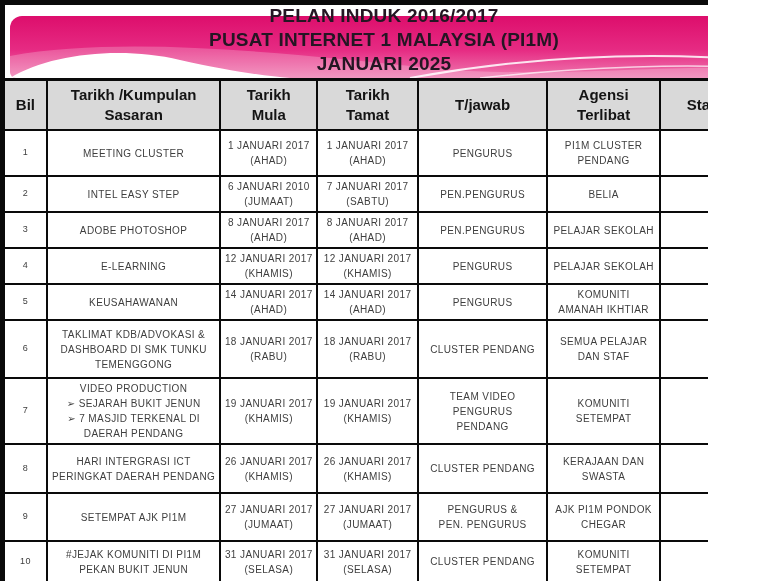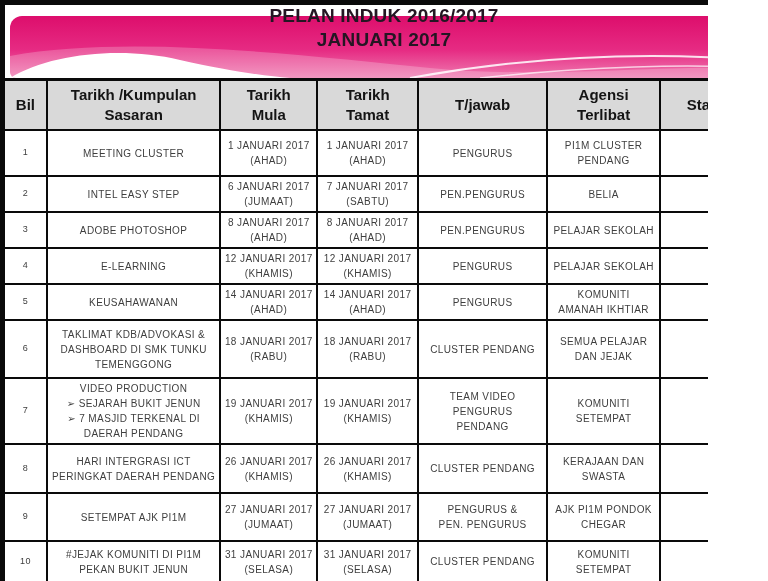--- a/index.html
+++ b/index.html
@@ -75,21 +75,22 @@
     <svg viewBox="0 0 746 62" preserveAspectRatio="none">
       <path d="M0,40 C120,18 300,40 420,52 C540,64 680,46 746,54 L746,62 L0,62 Z" fill="#ffffff" opacity="0.22"></path>
       <path d="M0,62 C40,38 110,30 170,44 C220,55 255,60 280,62 Z" fill="#ffffff"></path>
       <path d="M400,62 C520,40 640,36 746,44" fill="none" stroke="#ffffff" stroke-width="2" opacity="0.85"></path>
       <path d="M470,62 C580,50 680,48 746,52" fill="none" stroke="#ffffff" stroke-width="1.5" opacity="0.7"></path>
     </svg>
   </div>
 
   <div class="titles">
     <div>PELAN INDUK 2016/2017</div>
-    <div>JANUARI 2017</div>
+    <div>PUSAT INTERNET 1 MALAYSIA (PI1M)</div>
+    <div>JANUARI 2025</div>
   </div>
 
   <table class="sched">
     <colgroup>
       <col style="width:44px">
         <col style="width:172px">
         <col style="width:96px">
       <col style="width:100px">
         <col style="width:128px">
         <col style="width:112px">
@@ -119,21 +120,21 @@
         <td>1 JANUARI 2017
 (AHAD)</td>
         <td>PENGURUS</td>
         <td>PI1M CLUSTER
 PENDANG</td>
         <td></td>
       </tr>
       <tr class="h35">
         <td class="bil">2</td>
         <td>INTEL EASY STEP</td>
-        <td>6 JANUARI 2017
+        <td>6 JANUARI 2010
 (JUMAAT)</td>
         <td>7 JANUARI 2017
 (SABTU)</td>
         <td>PEN.PENGURUS</td>
         <td>BELIA</td>
         <td></td>
       </tr>
       <tr class="h35">
         <td class="bil">3</td>
         <td>ADOBE PHOTOSHOP</td>
@@ -172,21 +173,21 @@
         <td class="bil">6</td>
         <td>TAKLIMAT KDB/ADVOKASI &amp;
 DASHBOARD DI SMK TUNKU
 TEMENGGONG</td>
         <td>18 JANUARI 2017
 (RABU)</td>
         <td>18 JANUARI 2017
 (RABU)</td>
         <td>CLUSTER PENDANG</td>
         <td>SEMUA PELAJAR
-DAN JEJAK</td>
+DAN STAF</td>
         <td></td>
       </tr>
       <tr class="h61">
         <td class="bil">7</td>
         <td>VIDEO PRODUCTION
 ➢ SEJARAH BUKIT JENUN
 ➢ 7 MASJID TERKENAL DI
 DAERAH PENDANG</td>
         <td>19 JANUARI 2017
 (KHAMIS)</td>

